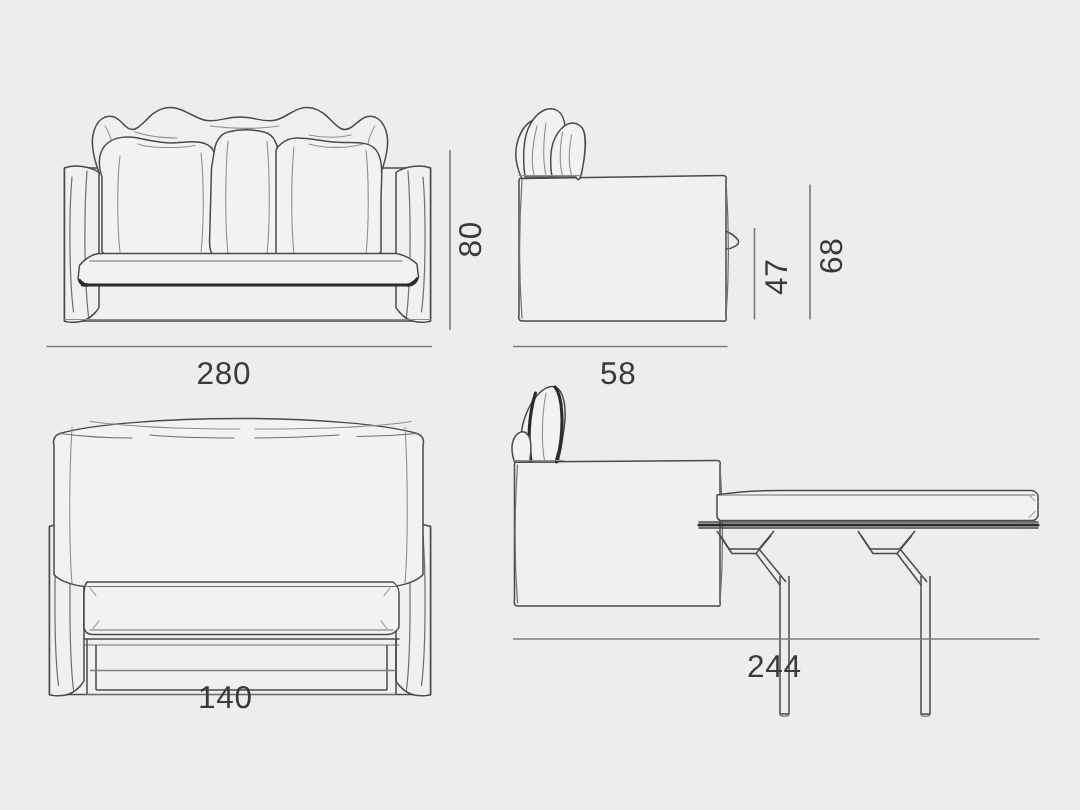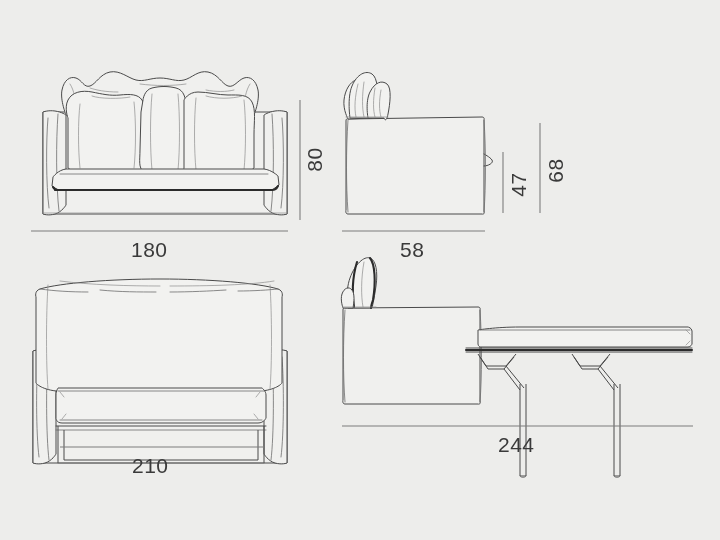--- a/index.html
+++ b/index.html
@@ -150,21 +150,21 @@
       <path class="ln-dark" d="M53,187 C54,189 56,190 58,190"></path>
       <path class="ln-dark" d="M272,190 C275,190 277,188 278,186"></path>
 
       <path class="ln-faint" d="M43,213 L287,213"></path>
 
       <line class="dimline" x1="300" y1="100" x2="300" y2="220"></line>
 
       <line class="dimline" x1="31" y1="231" x2="288" y2="231"></line>
     </svg>
     <div class="dim-label vertical" style="left:292px; top:149px; width:44px; text-align:center;">80</div>
-    <div class="dim-label" style="left:131px; top:239px;">180</div>
+    <div class="dim-label" style="left:131px; top:239px;">280</div>
   </div>
 
   <div class="view" style="left:320px; top:0px; width:400px; height:255px;">
     <svg width="400" height="255" viewBox="0 0 400 255">
 
       <path class="fill-body" d="M28,119 C28,119 26,118 26,121 L26,210 C26,210 25,214 28,214
                L162,214 C162,214 165,215 164,211 L164,120 C164,120 165,117 162,117 Z"></path>
 
       <path class="ln" d="M164,154 C164,154 170,157 172,160 C174,163 168,166 164,166"></path>
       <path class="ln-thin" d="M164,120 C166,150 166,185 164,212"></path>
@@ -240,21 +240,21 @@
       <path class="fill-none" d="M258,175 L258,205"></path>
       <path class="fill-none" d="M64,205 L258,205"></path>
       <path class="ln-thin" d="M58,208 L264,208"></path>
 
       <line class="dimline" x1="60" y1="196" x2="264" y2="196" style="opacity:0"></line>
       <line class="dimline" x1="60" y1="441" x2="264" y2="441" style="opacity:0"></line>
     </svg>
     <svg width="320" height="30" viewBox="0 0 320 30" style="position:absolute; left:0; top:182px;">
       <line class="dimline" x1="60" y1="10" x2="264" y2="10"></line>
     </svg>
-    <div class="dim-label" style="left:132px; top:200px;">210</div>
+    <div class="dim-label" style="left:132px; top:200px;">140</div>
   </div>
 
   <div class="view" style="left:320px; top:238px; width:400px; height:285px;">
     <svg width="400" height="285" viewBox="0 0 400 285">
 
       <path class="fill-body" d="M25,70 C25,70 23,69 23,72 L23,162 C23,162 22,166 25,166
                L158,166 C158,166 161,167 160,163 L160,72 C160,72 161,69 158,69 Z"></path>
       <path class="ln-thin" d="M160,72 C162,102 162,138 160,164"></path>
       <path class="ln-thin" d="M25,72 C23,102 23,138 25,164"></path>
 

